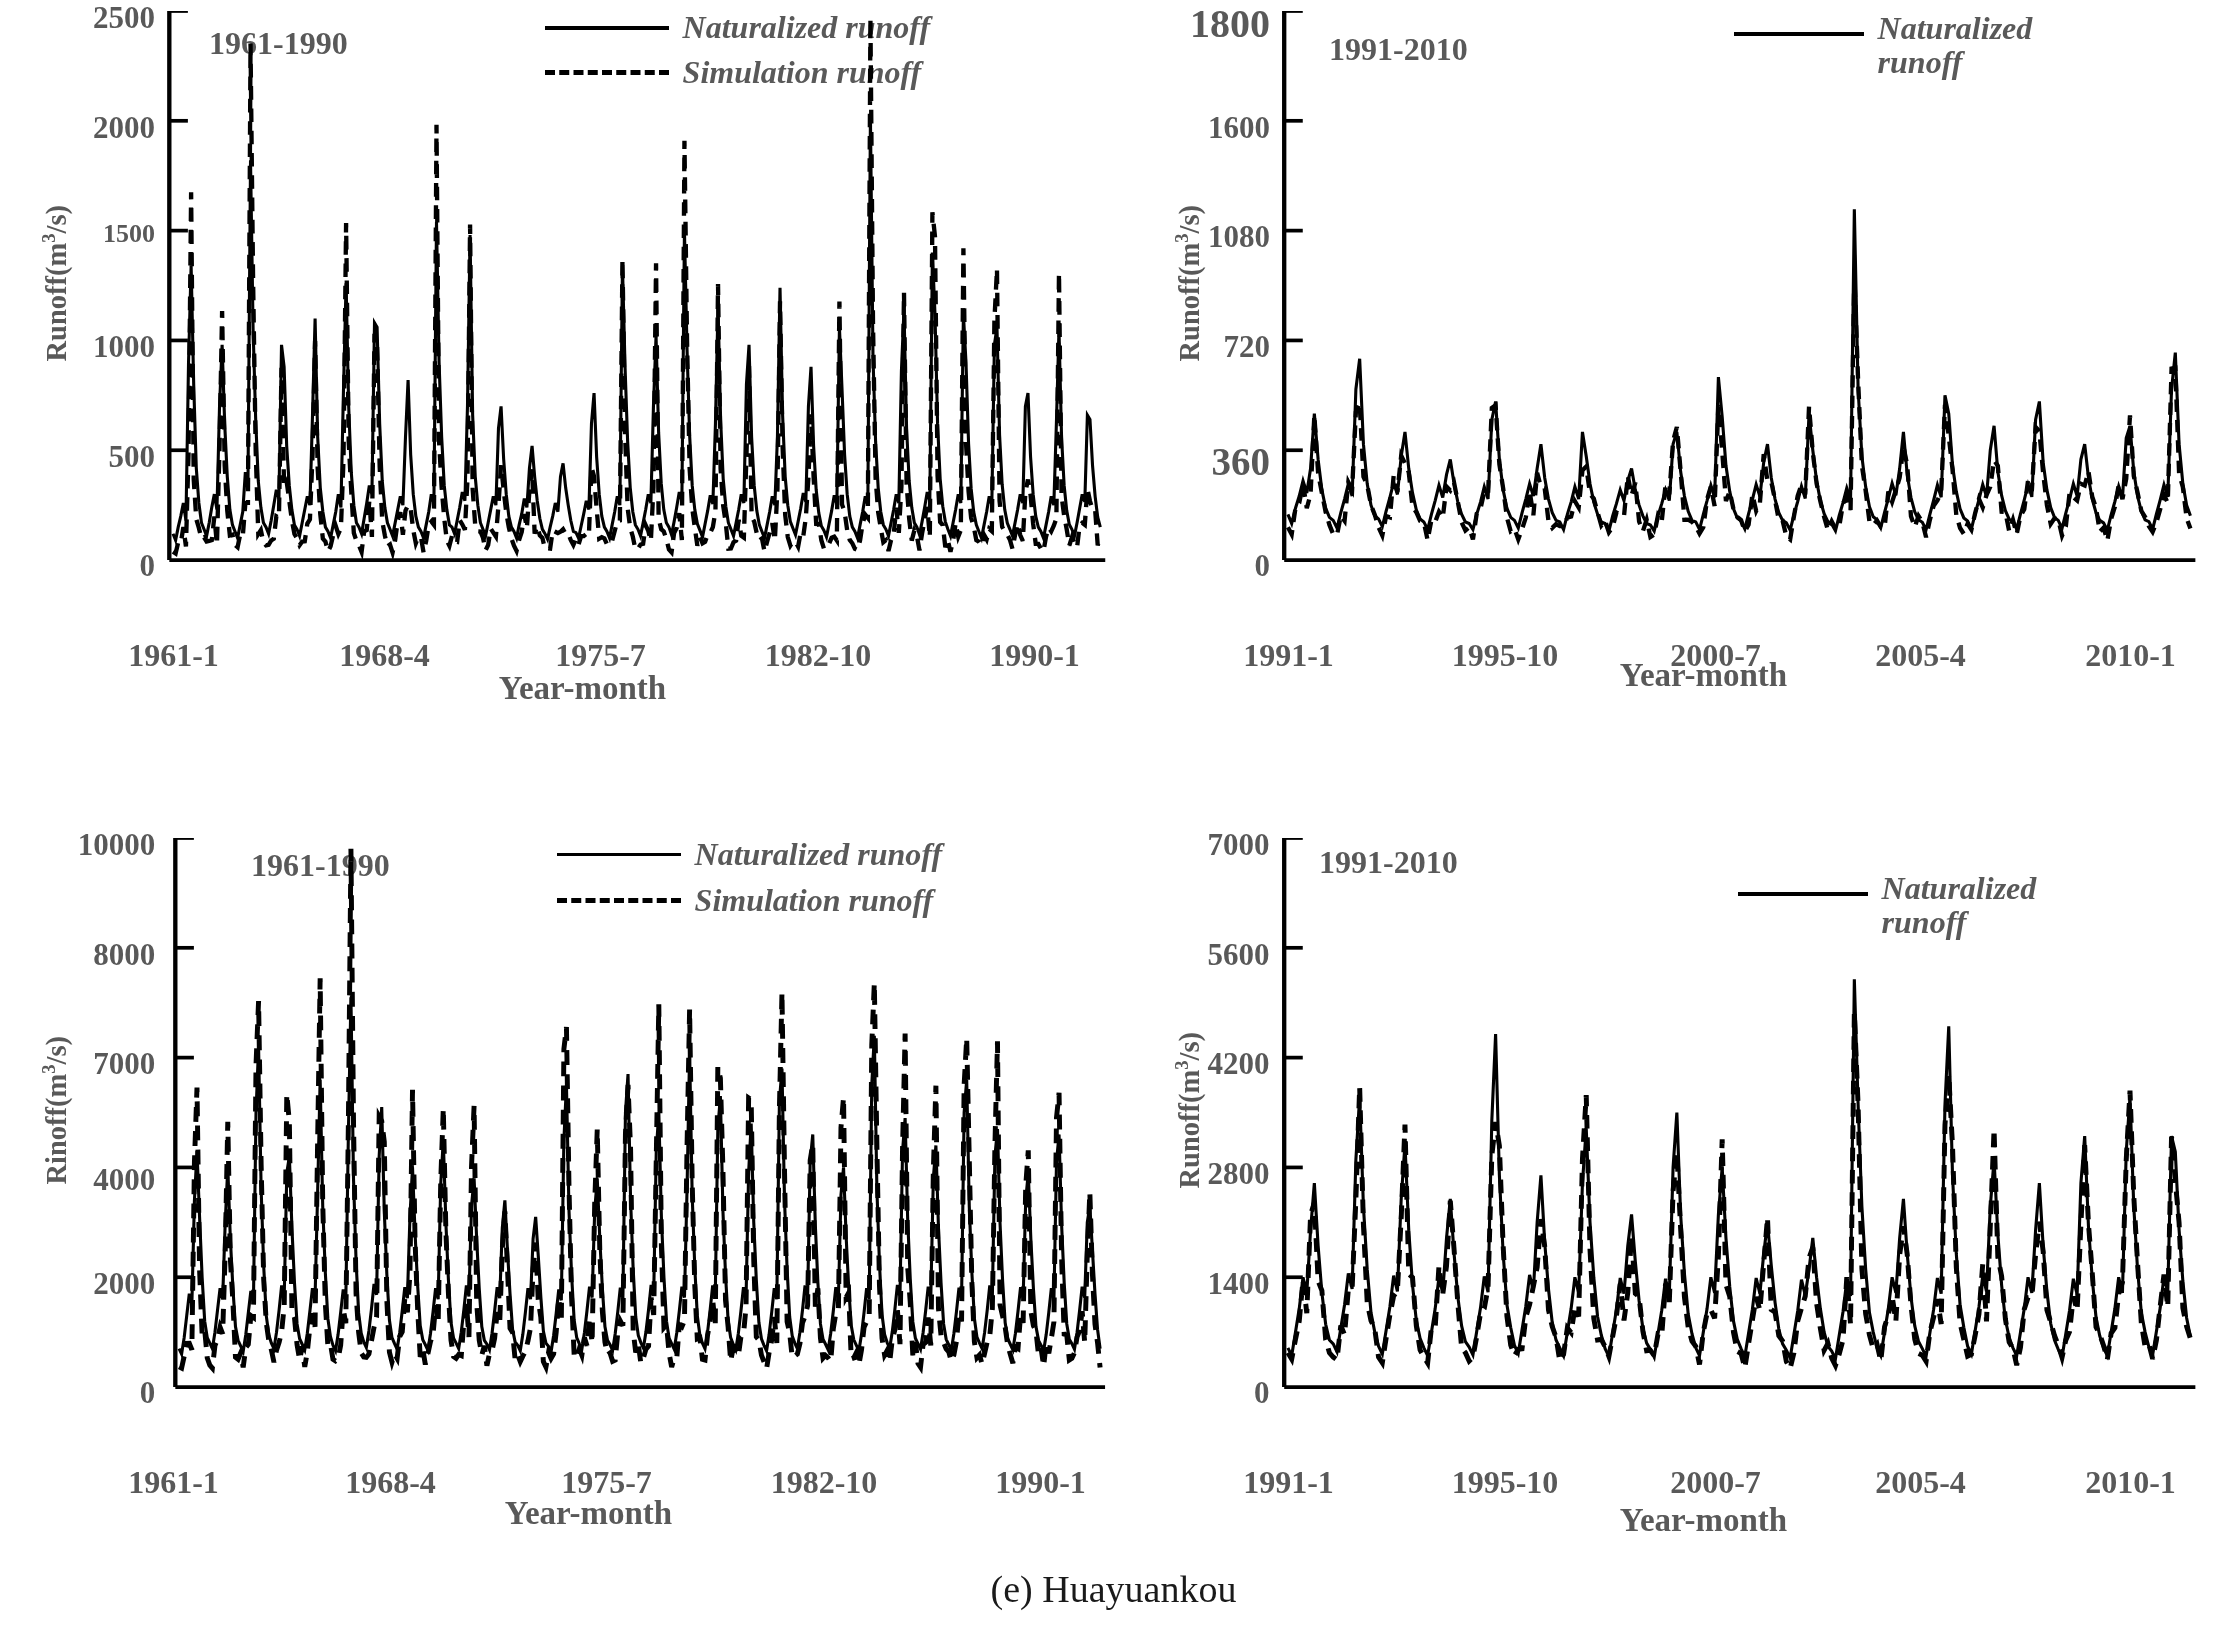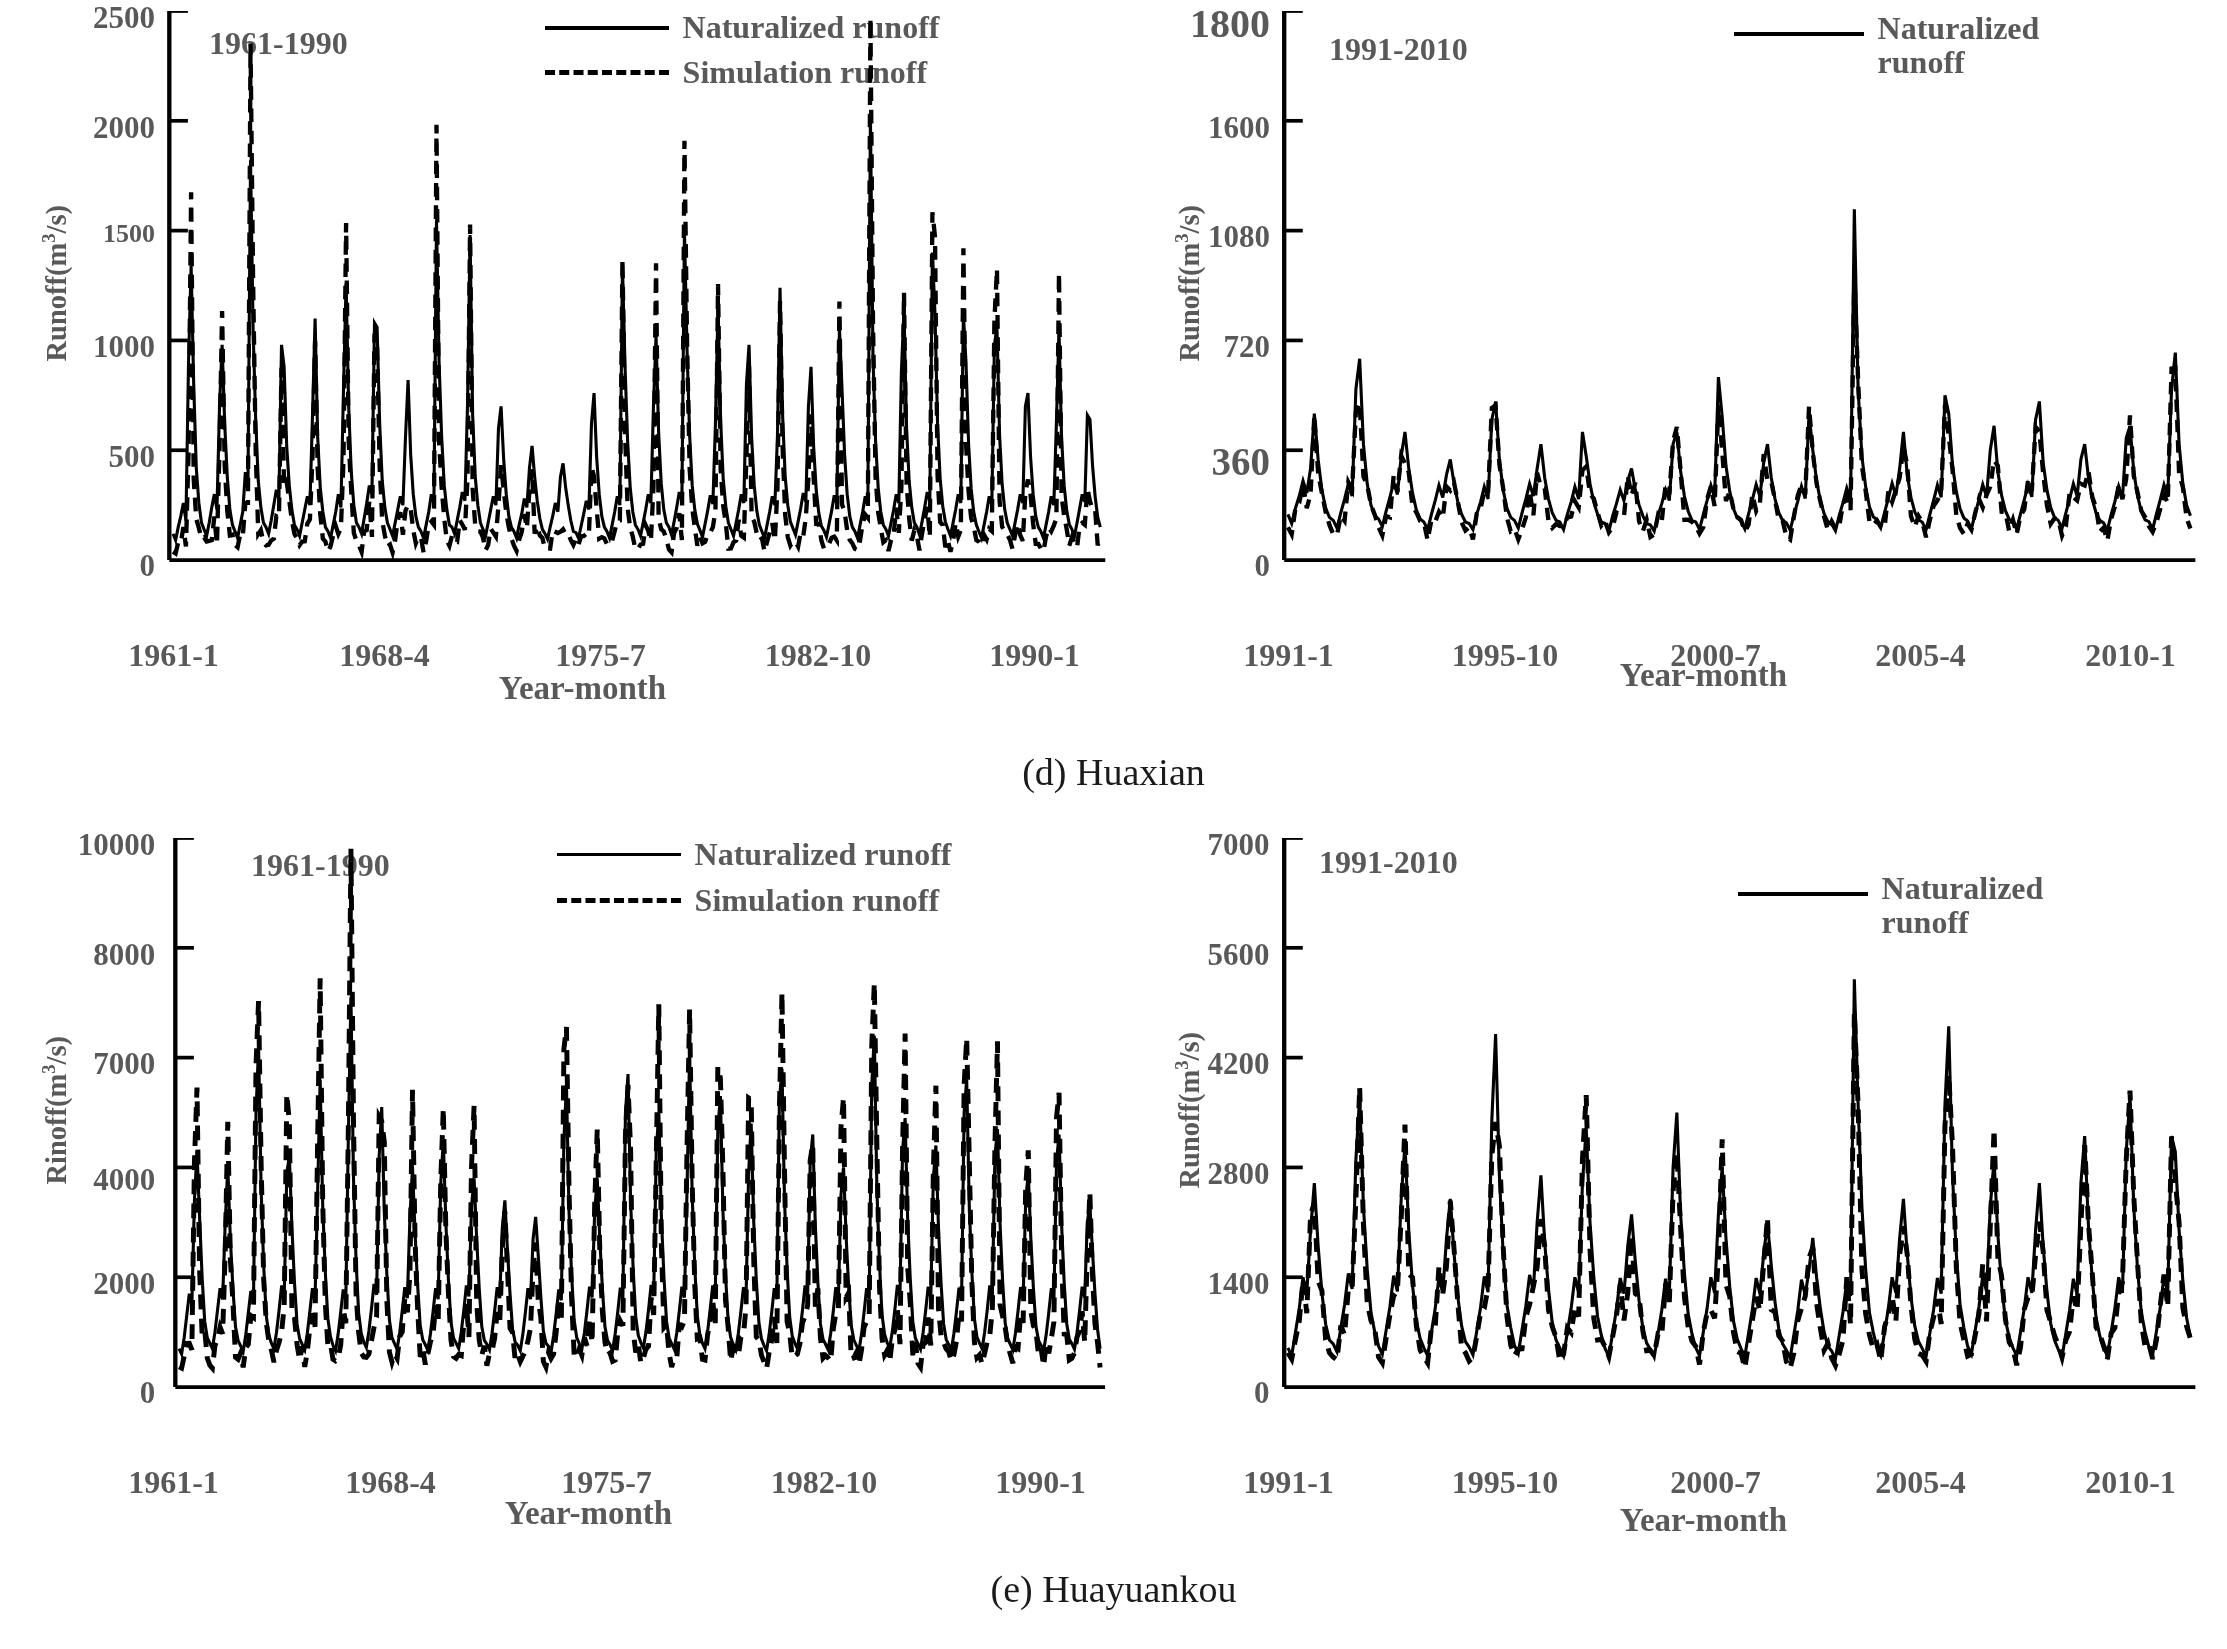--- a/index.html
+++ b/index.html
@@ -62,20 +62,21 @@
     color: #595959;
     white-space: nowrap;
   }
   .legend {
     position: absolute;
   }
   .legend-row {
     display: flex;
     align-items: center;
     margin-bottom: 3.7px;
+    font-style: italic;
   }
   .legend-swatch {
     display: inline-block;
     position: relative;
     height: 0;
   }
   .legend-solid {
     border-top: 4.3px solid #000;
   }
   .legend-dash {
@@ -192,21 +193,20 @@
 
     <div class="xtick" style="left:93px; top:637px; width:161px; font-size:32px;">1991-1</div>
     <div class="xtick" style="left:297px; top:637px; width:186px; font-size:32px;">1995-10</div>
     <div class="xtick" style="left:514px; top:637px; width:173px; font-size:32px;">2000-7</div>
     <div class="xtick" style="left:719px; top:637px; width:173px; font-size:32px;">2005-4</div>
     <div class="xtick" style="left:929px; top:637px; width:173px; font-size:32px;">2010-1</div>
 
     <div class="xlabel" style="left:446px; top:657px; width:285px; font-size:33px;">Year-month</div>
   </div>
 
-  <div class="caption" style="left:804px; top:750px; width:619px; font-size:38px;">(d) Huaxian</div>
 
   <div class="panel" style="left:0px; top:827px; width:1115px; height:731px;">
 
     <div class="ylabel" style="left:-56px; top:266px; width:223px; font-size:28.5px; transform:rotate(-90deg);">
       <span>Rinoff(m</span><sup style="font-size:18.6px;">3</sup><span>/s)</span>
     </div>
 
     <div class="ytick" style="left:6.2px; top:0px; width:149px; font-size:31px;">10000</div>
     <div class="ytick" style="left:6.2px; top:110px; width:149px; font-size:31px;">8000</div>
     <div class="ytick" style="left:6.2px; top:219px; width:149px; font-size:31px;">7000</div>

